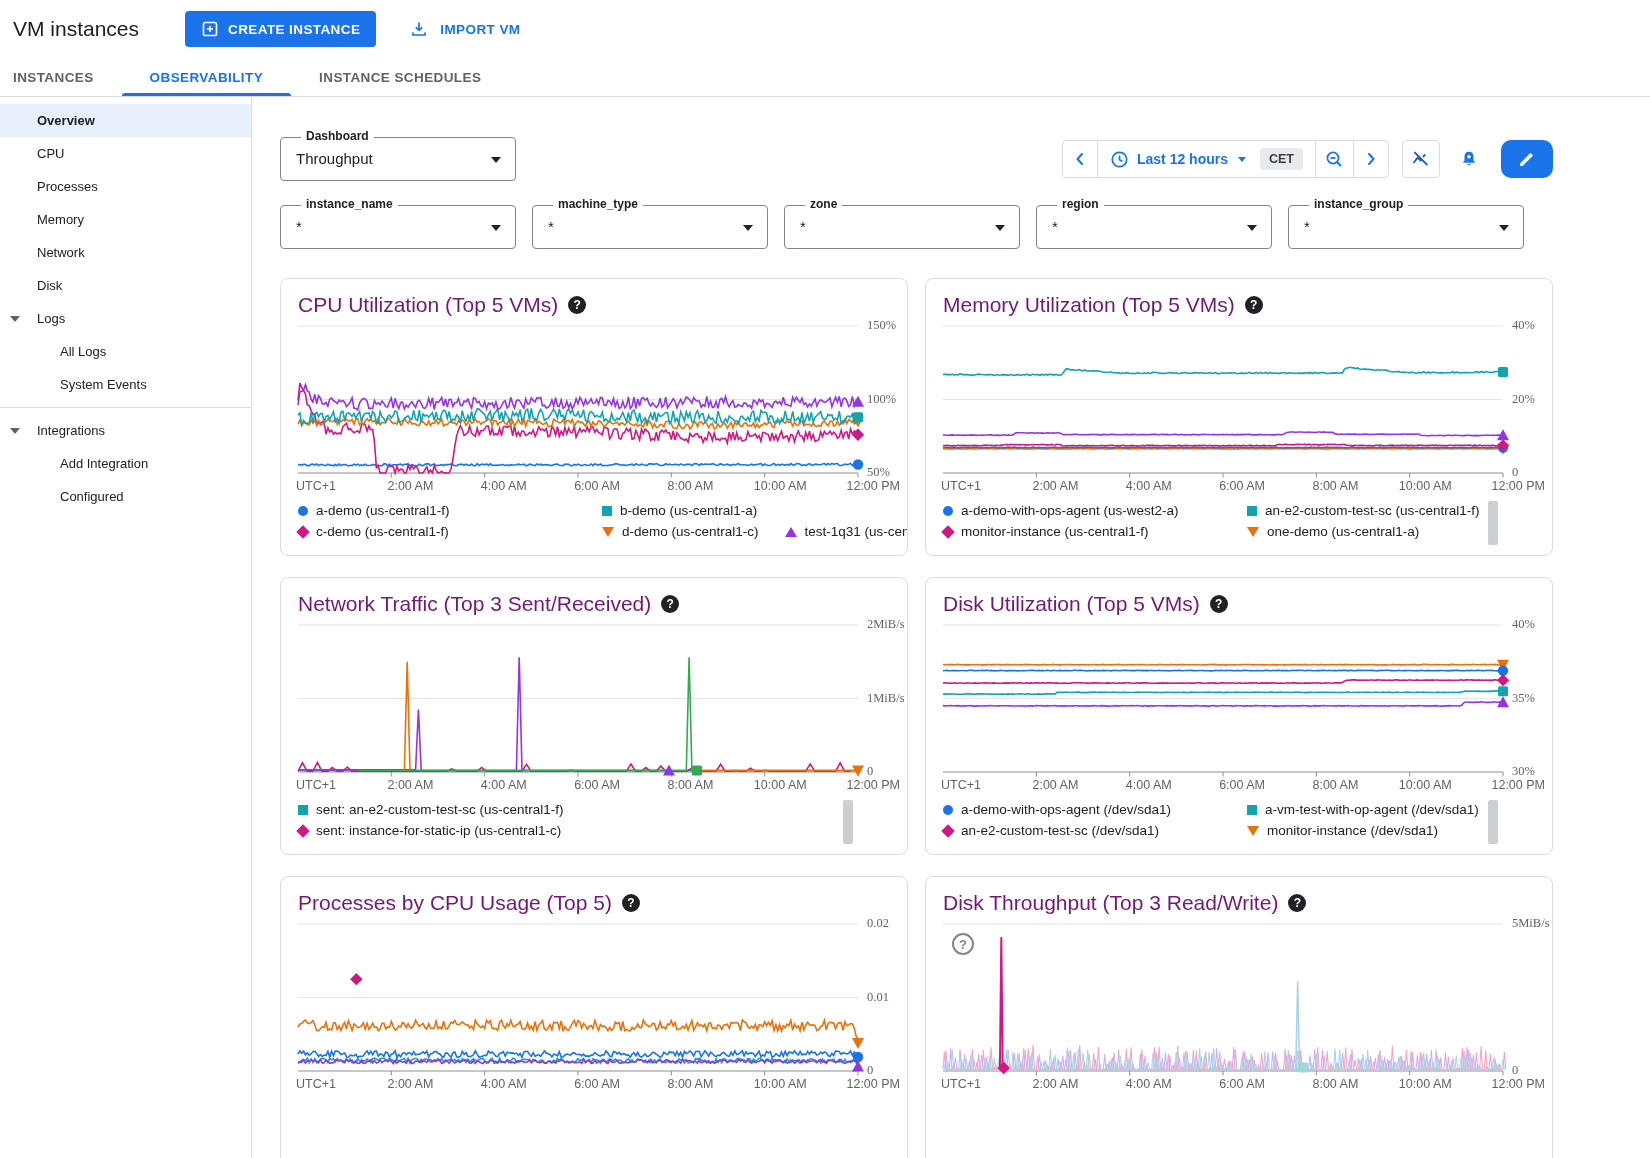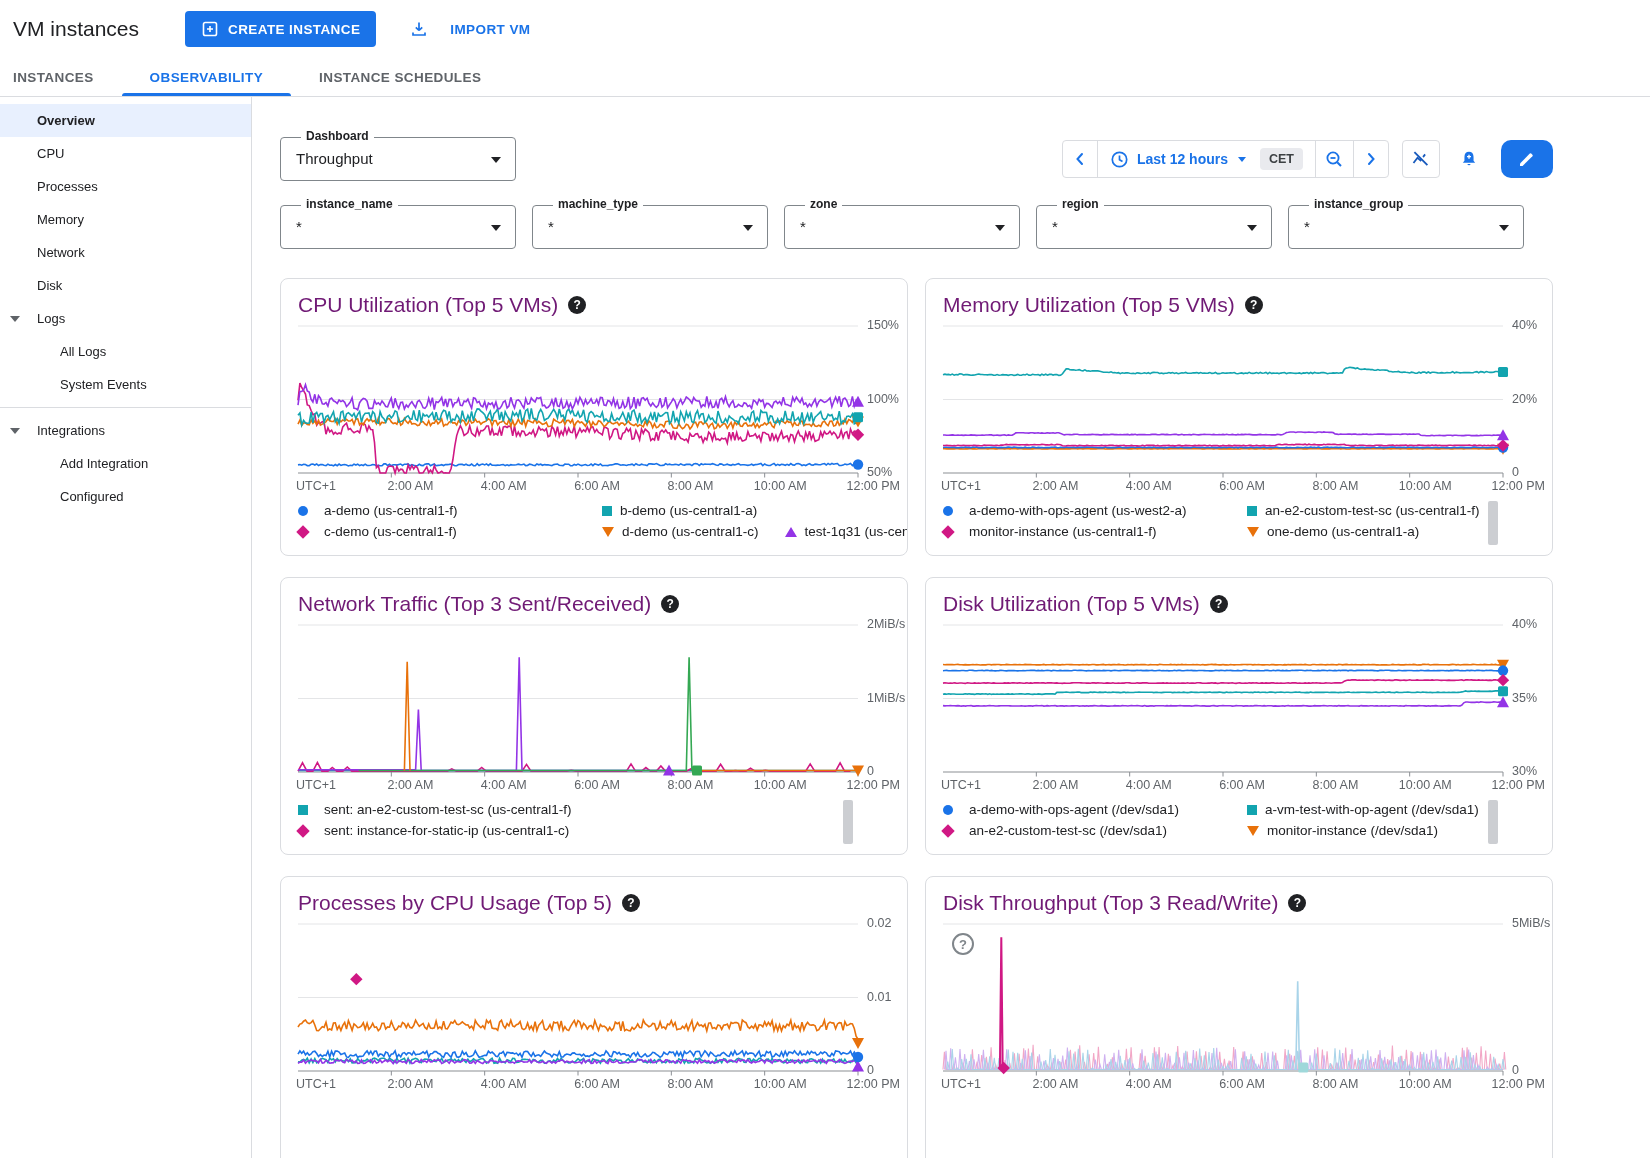--- a/index.html
+++ b/index.html
@@ -10,21 +10,21 @@
   }
   
   .app-header { display:flex; align-items:center; height:58px; padding-left:13px; }
   .page-title { font-size:21px; font-weight:400; margin-right:46px; }
   .btn-primary {
     display:flex; align-items:center; gap:9px; background:#1a73e8; color:#fff;
     font-size:13.5px; font-weight:700; letter-spacing:.4px; border:none; border-radius:4px;
     padding:0 16px; height:36px; cursor:pointer; font-family:inherit;
   }
   .btn-link {
-    display:flex; align-items:center; gap:22px; color:#1a73e8; font-size:13.5px; font-weight:700;
+    display:flex; align-items:center; gap:12px; color:#1a73e8; font-size:13.5px; font-weight:700;
     letter-spacing:.4px; margin-left:28px; cursor:pointer; background:none; border:none; font-family:inherit;
   }
   
   .tab-bar { display:flex; height:39px; border-bottom:1px solid #dadce0; padding-left:13px; }
   .tab { padding:0 28px; display:flex; align-items:center; font-size:13.5px; font-weight:700;
          letter-spacing:.4px; color:#5f6368; cursor:pointer; position:relative; }
   .tab:first-child { padding-left:0; padding-right:28px; }
   .tab.active { color:#1a73e8; }
   .tab.active::after { content:""; position:absolute; left:0; right:0; bottom:0; height:3px;
                        background:#1a73e8; border-radius:3px 3px 0 0; }
@@ -67,28 +67,28 @@
   .filters-row { display:flex; gap:16px; margin-top:24px; }
   
   .charts-grid { display:grid; grid-template-columns:628px 628px; grid-template-rows:278px 278px 300px;
                  column-gap:17px; row-gap:21px; margin-top:29px; }
   .card { position:relative; border:1px solid #dadce0; border-radius:8px; background:#fff; overflow:hidden; }
   .card-head { position:absolute; left:17px; top:14px; display:flex; align-items:center; z-index:2; }
   .card-title { font-size:21px; color:#701a75; }
   .help-icon { margin-left:10px; width:18px; height:18px; border-radius:50%; background:#202124; color:#fff;
                font-size:12px; font-weight:700; display:flex; align-items:center; justify-content:center; cursor:pointer; }
   .plot { position:absolute; left:15px; top:40px; overflow:visible; }
-  .y-label { position:absolute; left:586px; font-size:12.5px; color:#5f6368; white-space:nowrap; }
+  .y-label { position:absolute; left:586px; font-size:12.5px; color:#5f6368; white-space:nowrap;font-family:Liberation Serif, serif; }
   .x-labels { position:absolute; left:15px; top:200px; width:578px; height:16px; font-size:12.5px; color:#5f6368; }
   .x-start { position:absolute; left:0; top:0; }
   .x-tick { position:absolute; top:0; width:84px; text-align:right; }
   .legend { position:absolute; left:17px; top:224px; right:40px; }
   .legend-row { display:flex; margin-bottom:6px; align-items:center; }
   .legend-item { display:flex; align-items:center; margin-right:26px; cursor:pointer; }
-  .legend-row .legend-item:first-child { min-width:278px;gap:8px; }
+  .legend-row .legend-item:first-child { min-width:278px; }
   .legend-label { font-size:13.5px; color:#202124; white-space:nowrap; }
   .lm { width:10px; height:10px; margin-right:8px; flex:none; }
   .lm.circle { border-radius:50%; }
   .lm.diamond { transform:rotate(45deg) scale(.95); }
   .lm.triangle-up { width:0; height:0; background:none !important; border-left:6px solid transparent;
                     border-right:6px solid transparent; border-bottom:10px solid #000; }
   .lm.triangle-down { width:0; height:0; background:none !important; border-left:6px solid transparent;
                       border-right:6px solid transparent; border-top:10px solid #000; }
   .legend-scrollbar { position:absolute; right:54px; top:222px; width:10px; height:44px;
                       background:#ccced2; border-radius:2px; cursor:pointer; }

